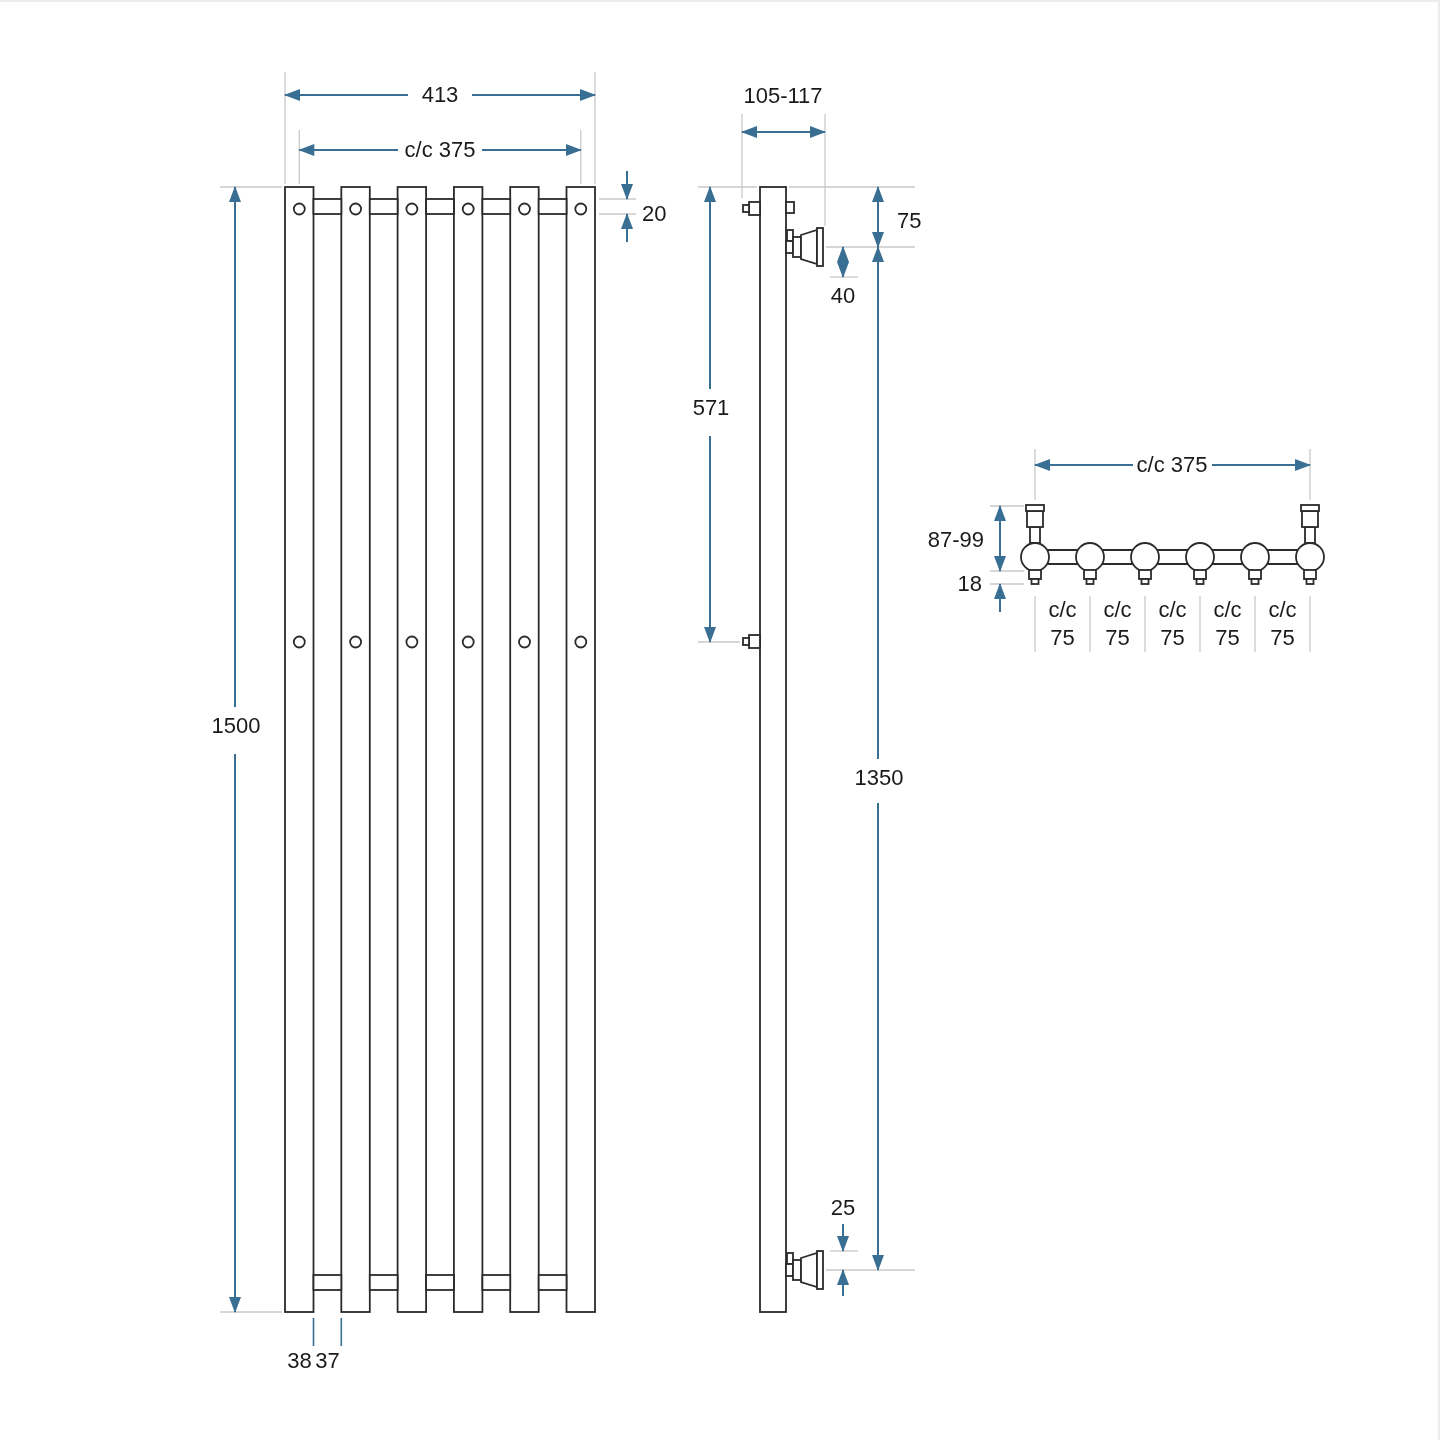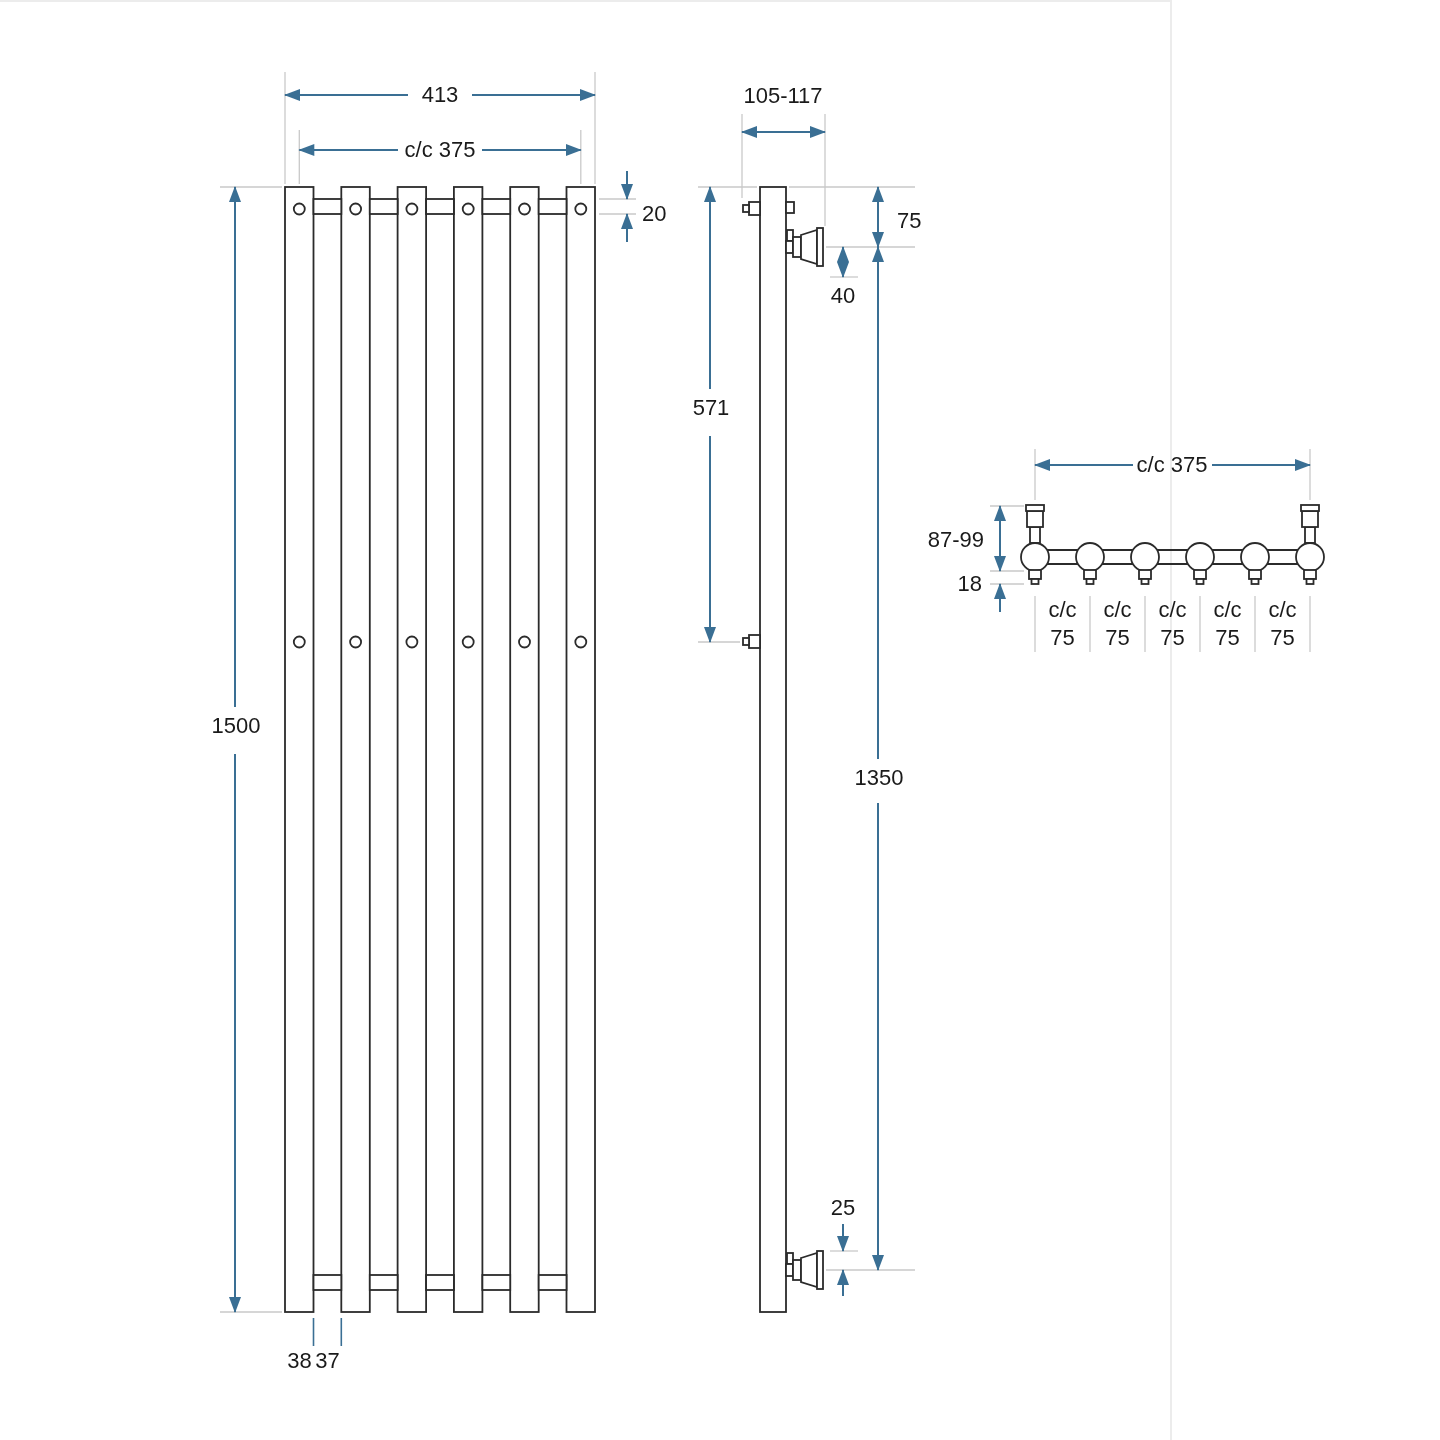--- a/index.html
+++ b/index.html
@@ -4,21 +4,21 @@
 <title>Diagram</title>
 <style>
   :root{
     --dimension:#3a6f94;
     --extension:#c9c9c9;
     --outline:#2b2b2b;
     --text:#1a1a1a;
     --background:#ffffff;
   }
   html,body{margin:0;padding:0;background:var(--background);}
-  .page{width:1172px;height:1440px;position:relative;background:var(--background);
+  .page{width:1440px;height:1440px;position:relative;background:var(--background);
         border-top:2px solid #ececec;border-right:2px solid #ececec;box-sizing:border-box;}
   svg{display:block;}
   .outline{fill:#ffffff;stroke:var(--outline);stroke-width:1.8;}
   .dim{stroke:var(--dimension);stroke-width:2;fill:none;}
   .ext{stroke:var(--extension);stroke-width:1.3;fill:none;}
   .tick{stroke:var(--dimension);stroke-width:1.6;fill:none;}
   .ah{fill:var(--dimension);}
   text.dim-label{fill:var(--text);font-family:"Liberation Sans",sans-serif;font-size:22px;}
   .mid{text-anchor:middle;}
   .start{text-anchor:start;}

